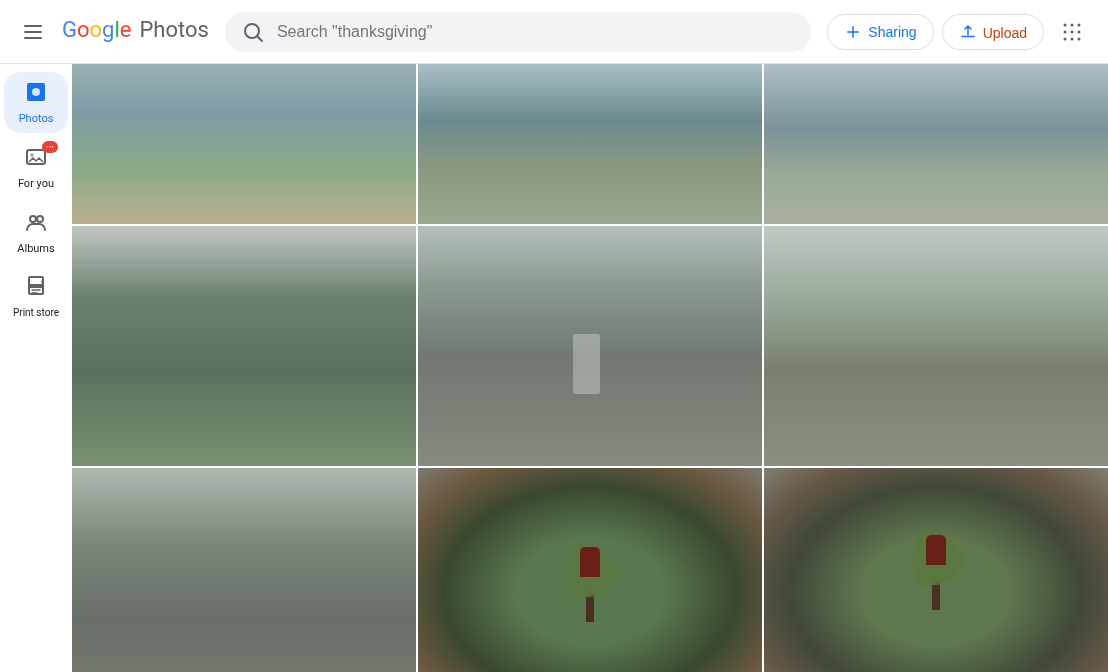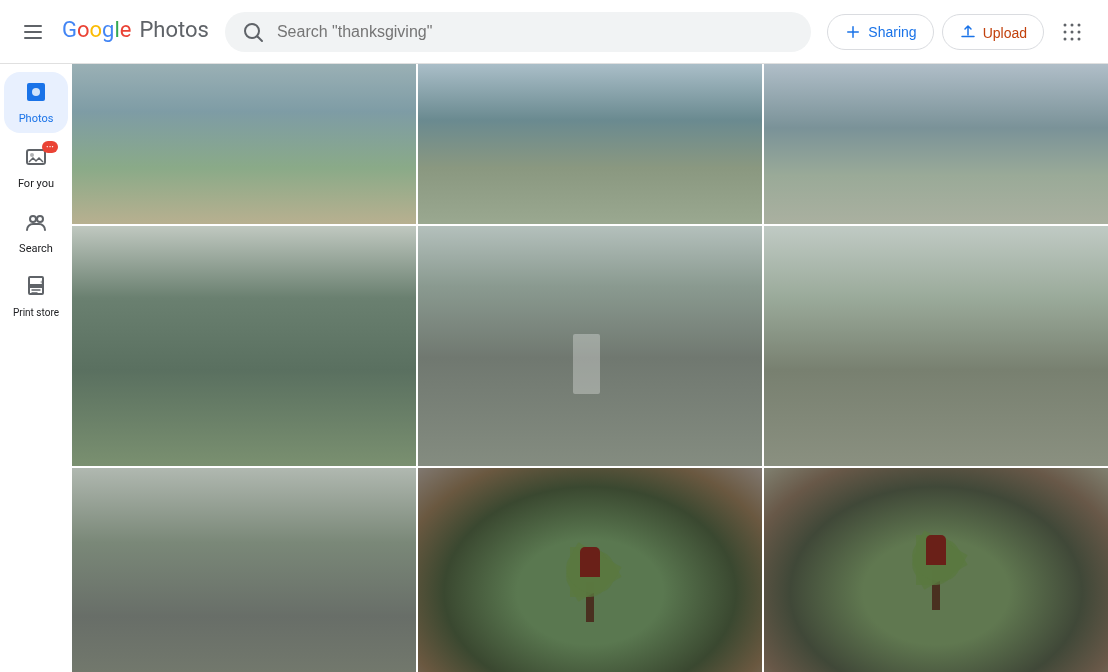--- a/index.html
+++ b/index.html
@@ -225,21 +225,21 @@
     </div>
 
     <div class="sidebar-item">
       <span class="icon">
         <svg width="24" height="24" viewBox="0 0 24 24" fill="none">
           <circle cx="9" cy="9" r="3" stroke="#5f6368" stroke-width="2"></circle>
           <circle cx="16" cy="9" r="3" stroke="#5f6368" stroke-width="2"></circle>
           <path d="M3 20c0-3.3 2.7-6 6-6h6c3.3 0 6 2.7 6 6" stroke="#5f6368" stroke-width="2" stroke-linecap="round"></path>
         </svg>
       </span>
-      <span class="label">Search</span>
+      <span class="label">Albums</span>
     </div>
 
     <div class="sidebar-item">
       <span class="icon">
         <svg width="24" height="24" viewBox="0 0 24 24" fill="none">
           <rect x="5" y="2" width="14" height="10" rx="1" stroke="#5f6368" stroke-width="2"></rect>
           <path d="M5 10h14v8a1 1 0 01-1 1H6a1 1 0 01-1-1v-8z" stroke="#5f6368" stroke-width="2"></path>
           <path d="M8 15h8M8 18h5" stroke="#5f6368" stroke-width="1.5" stroke-linecap="round"></path>
           <circle cx="18" cy="7" r="1.5" fill="#5f6368" opacity="0.5"></circle>
         </svg>

